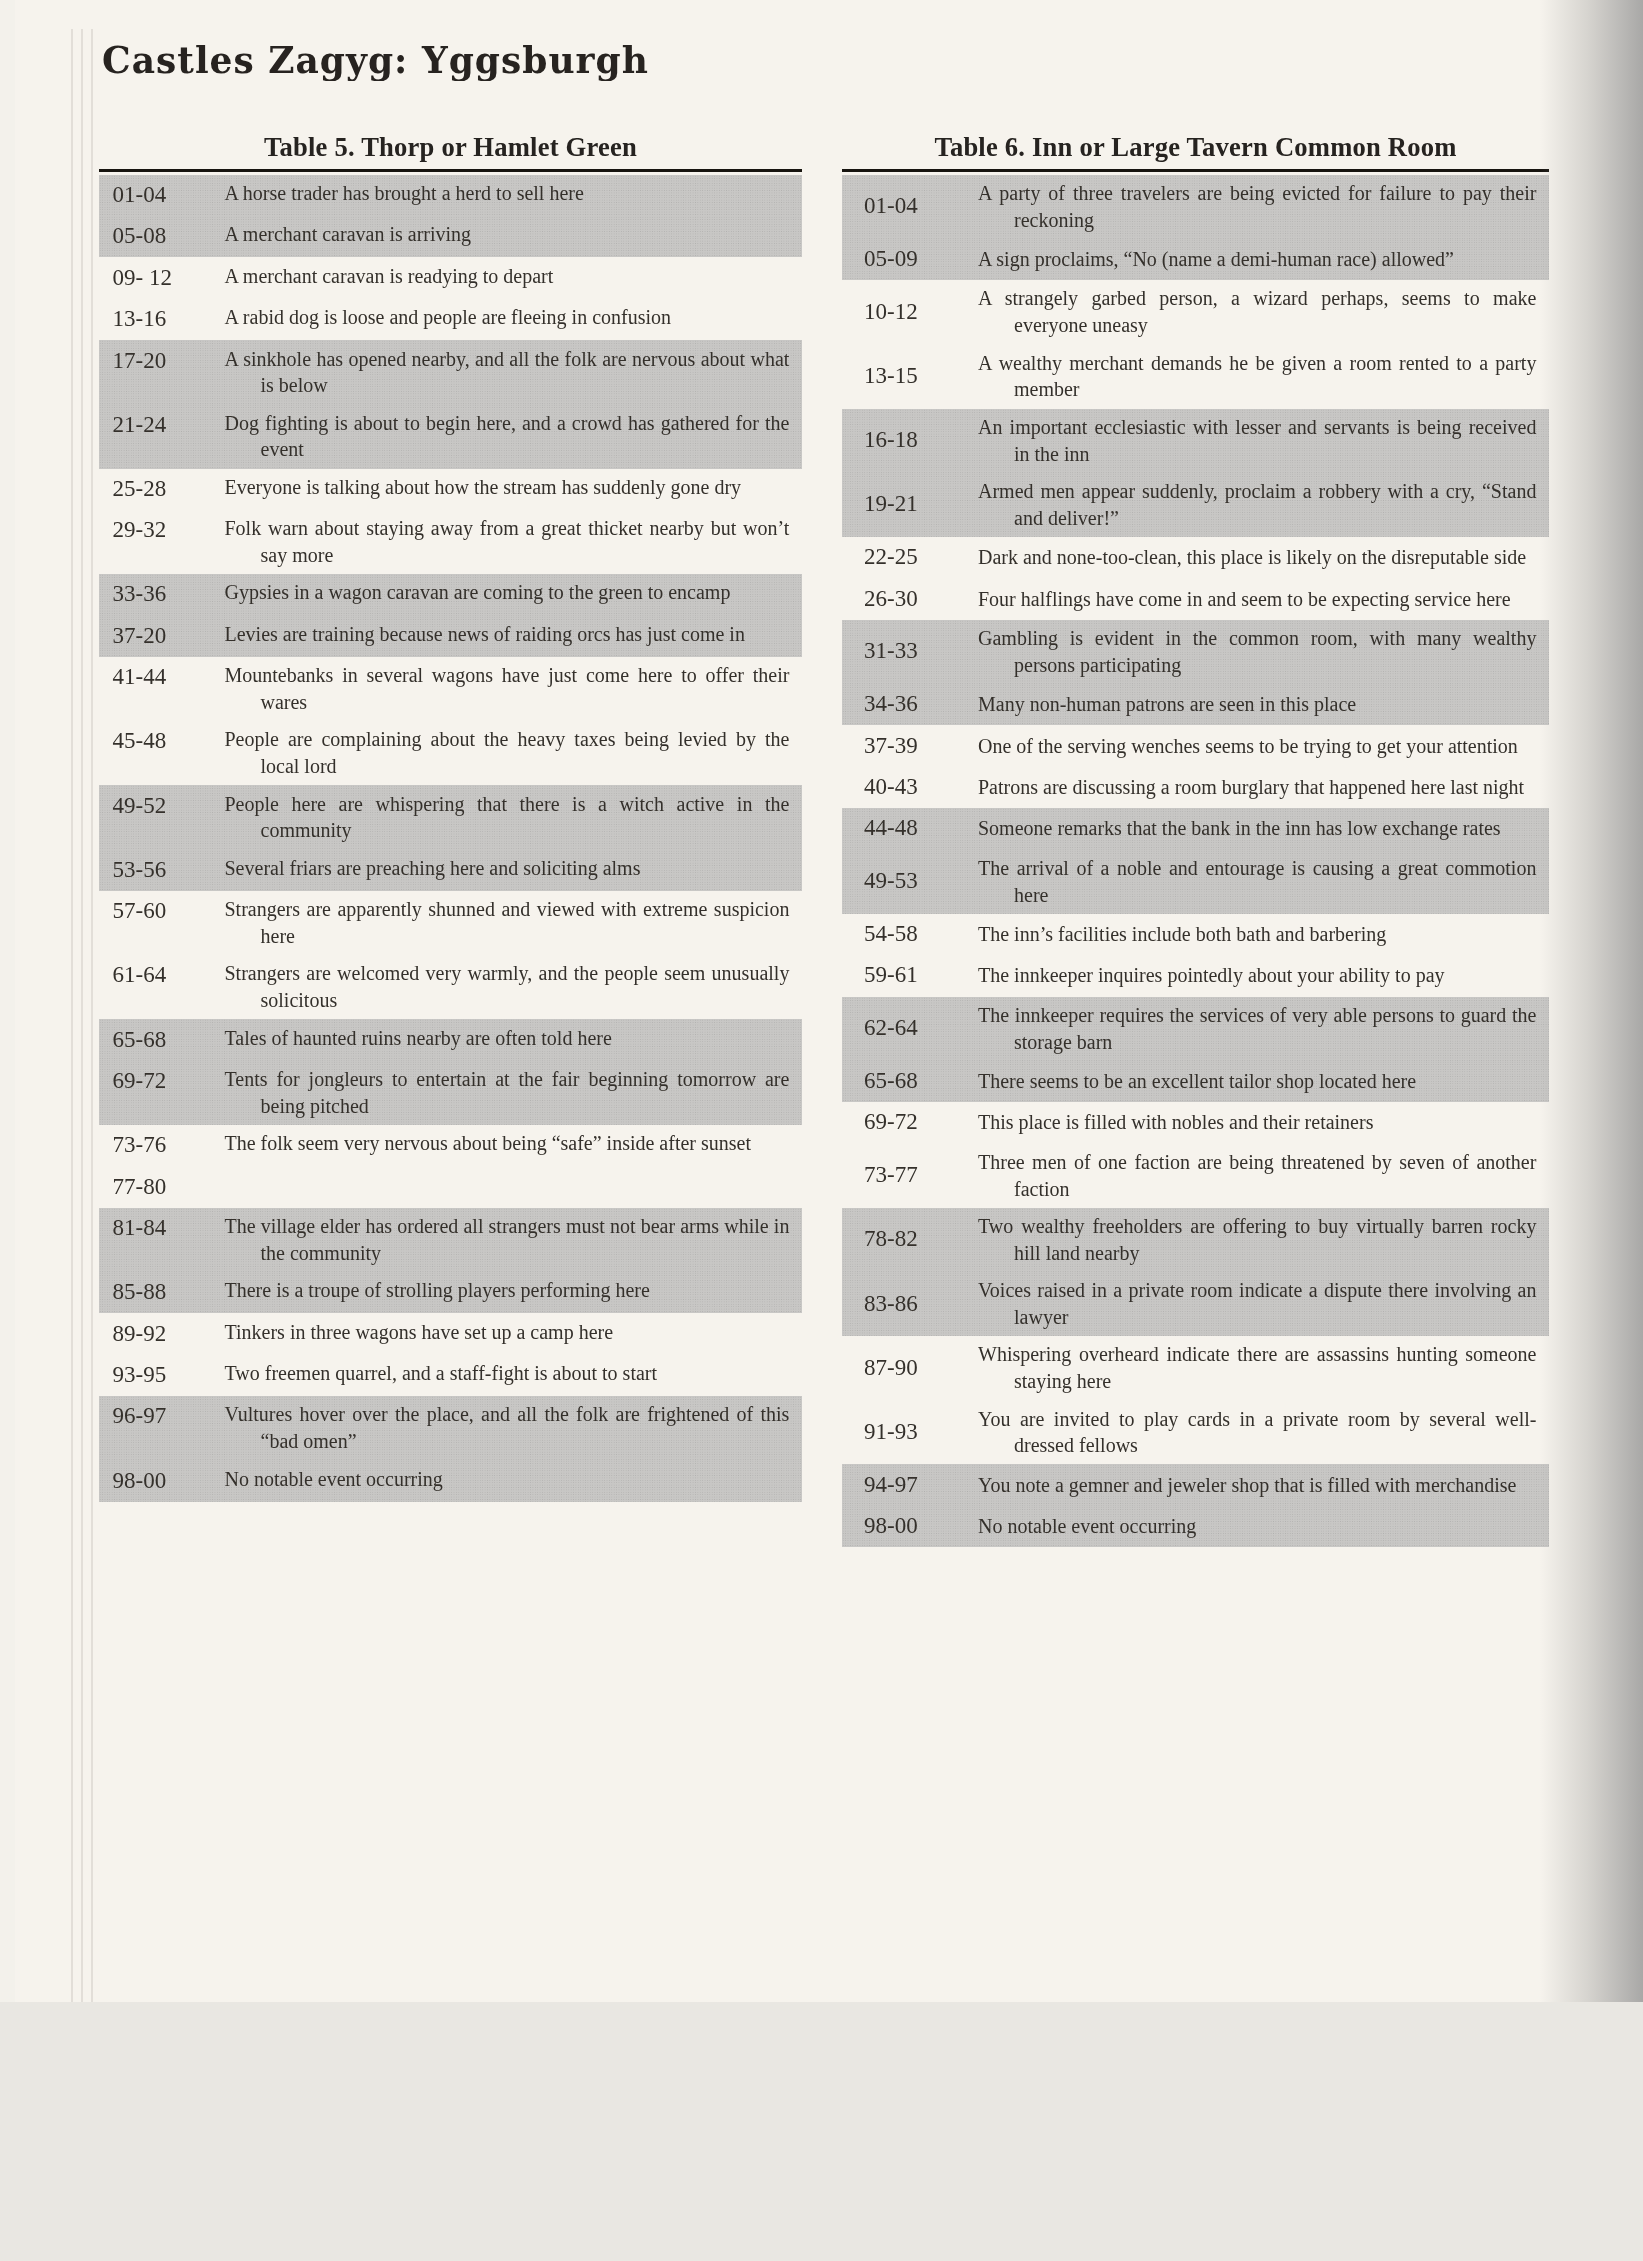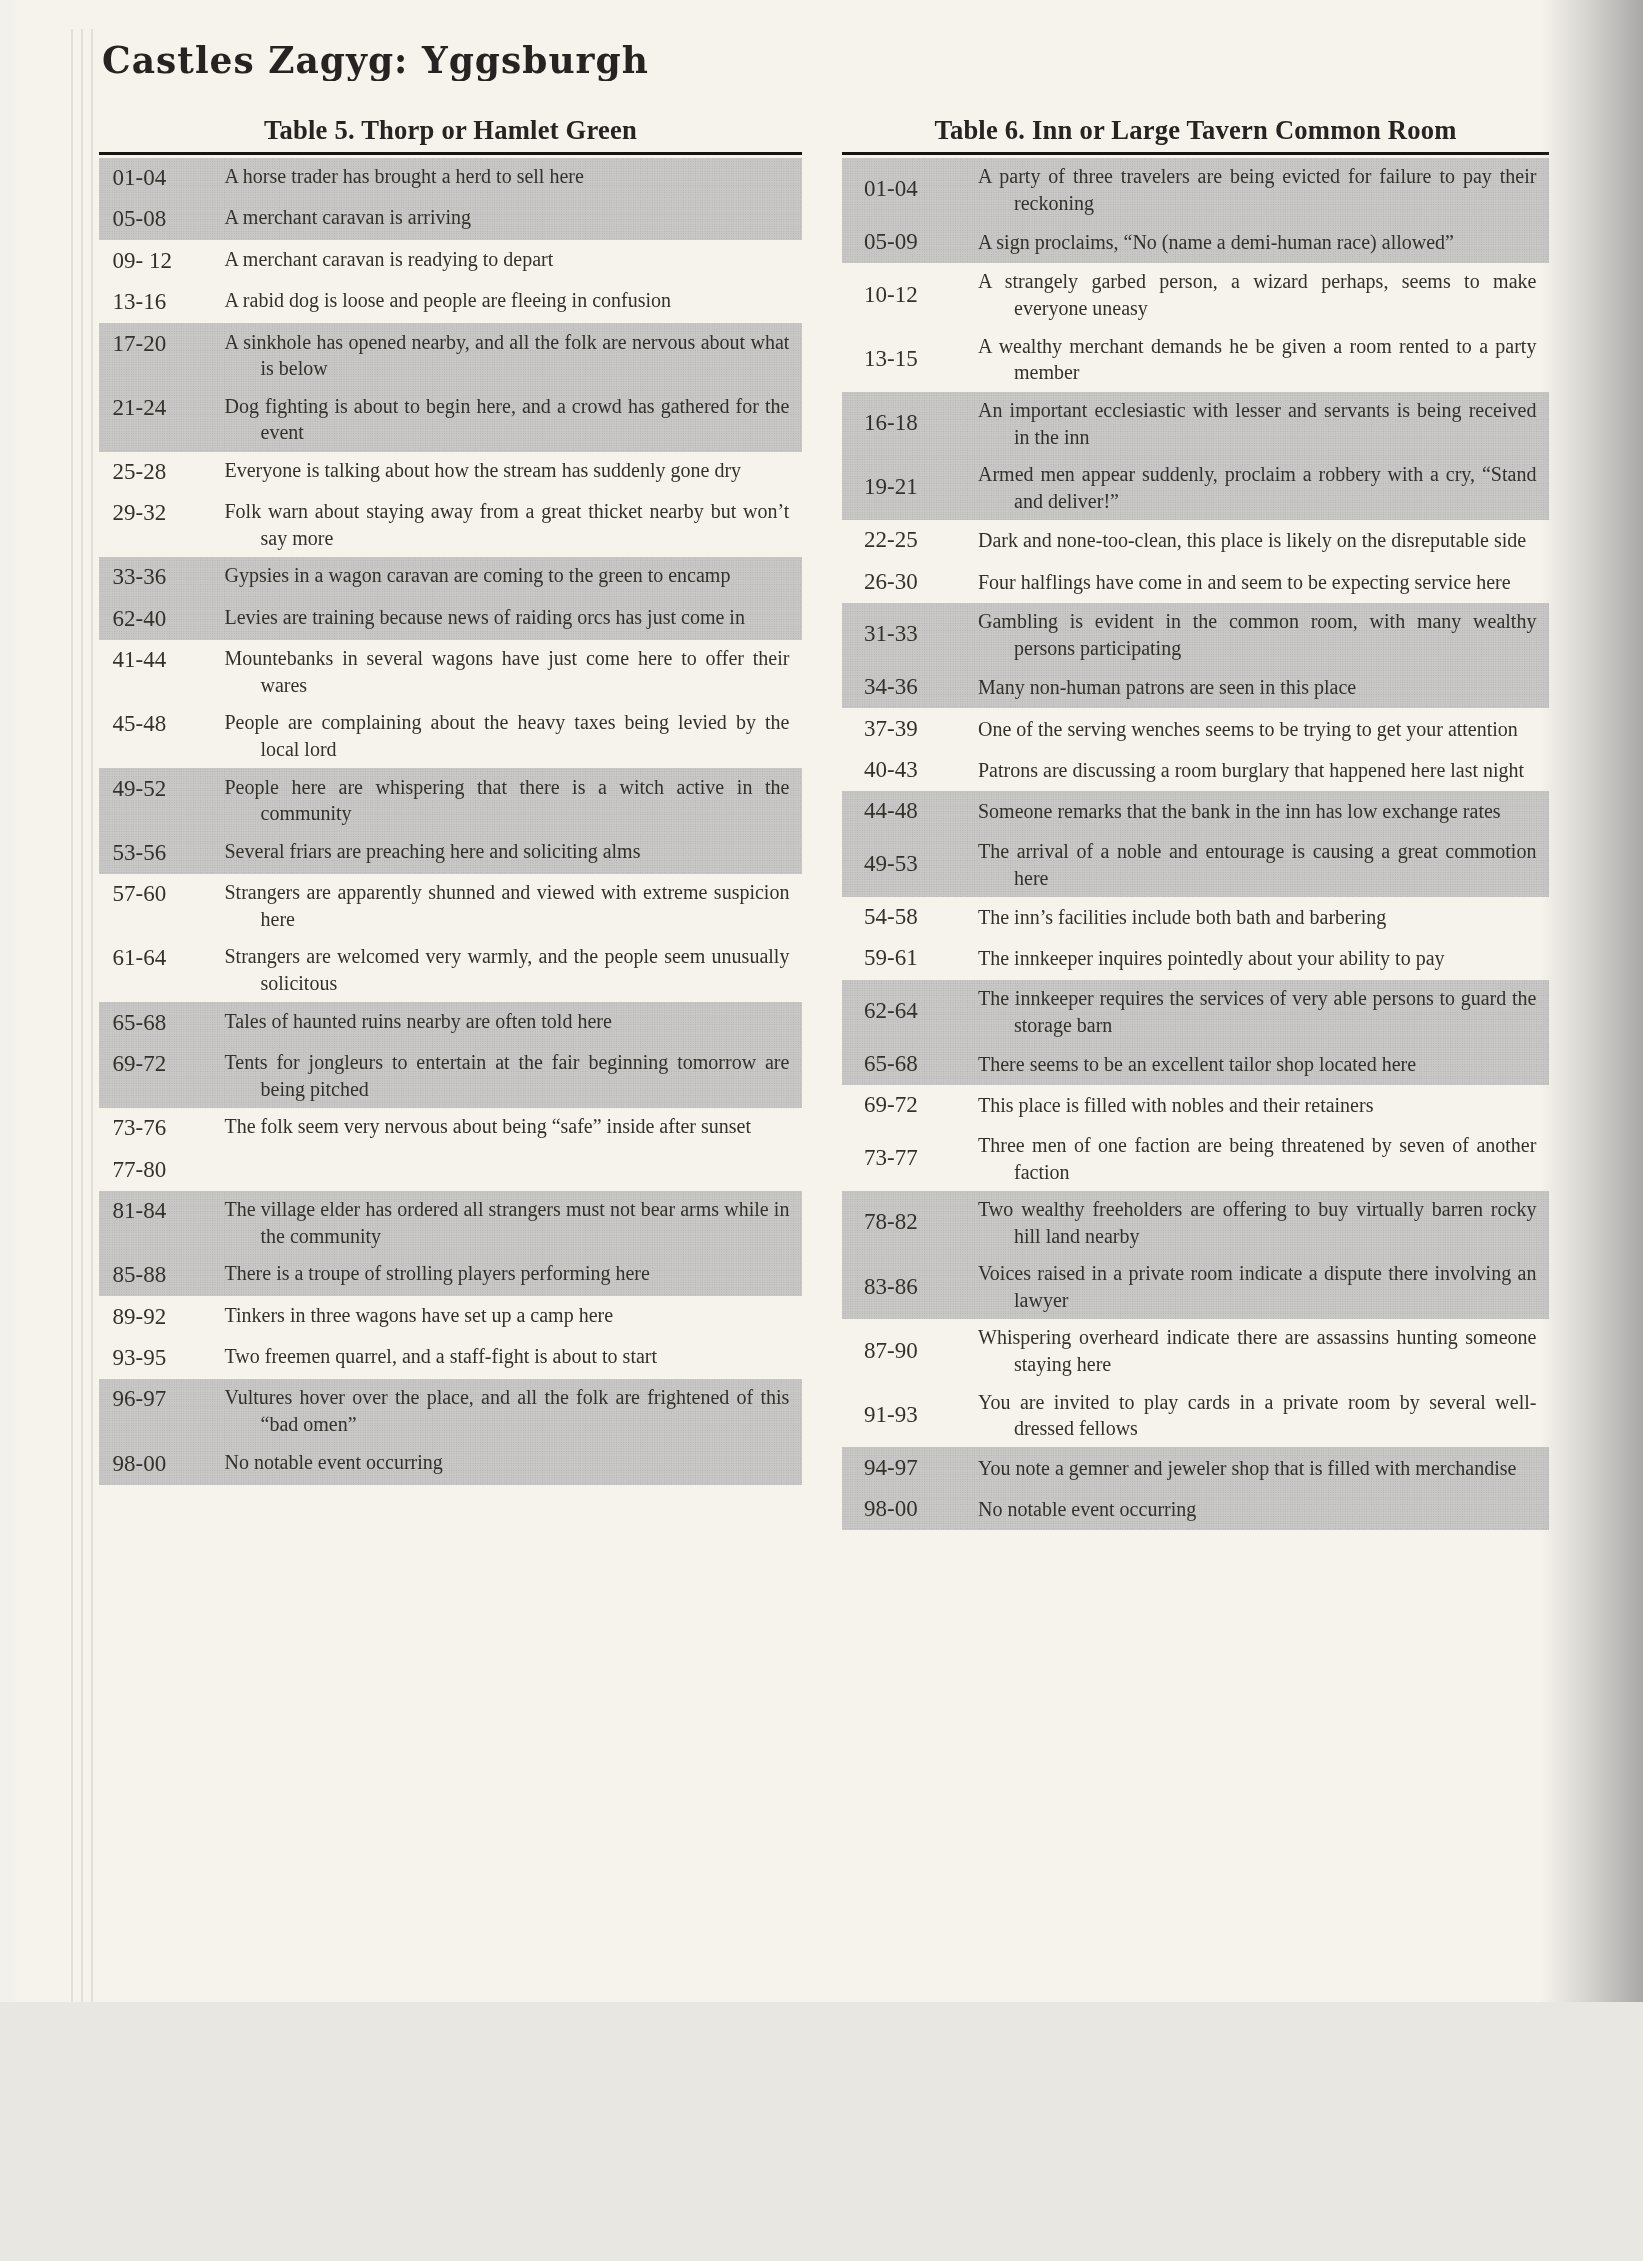--- a/index.html
+++ b/index.html
@@ -57,21 +57,21 @@
   .page-header {
     position: absolute; left: 102px; top: 38px;
     font-family: "DejaVu Serif", serif;
     font-weight: 700;
     font-size: 36px;
     letter-spacing: 1px;
     color: #272320;
     transform: scaleY(1.04);
   }
   
-  .table-col { position: absolute; top: 115px; }
+  .table-col { position: absolute; top: 132px; }
   .t5 { left: 99px;  width: 703px; }
   .t6 { left: 842px; width: 707px; }
   .table-title {
     margin: 0 0 5.8px 0;
     text-align: center;
     font-size: 26.6px;
     font-weight: 700;
     color: #262320;
     letter-spacing: 0.2px;
   }
@@ -167,21 +167,21 @@
         </div>
         <div class="row">
           <div class="dice">29-32</div>
           <div class="desc">Folk warn about staying away from a great thicket nearby but won’t say more</div>
         </div>
         <div class="row shaded">
           <div class="dice">33-36</div>
           <div class="desc">Gypsies in a wagon caravan are coming to the green to encamp</div>
         </div>
         <div class="row shaded">
-          <div class="dice">62-40</div>
+          <div class="dice">37-20</div>
           <div class="desc">Levies are training because news of raiding orcs has just come in</div>
         </div>
         <div class="row">
           <div class="dice">41-44</div>
           <div class="desc">Mountebanks in several wagons have just come here to offer their wares</div>
         </div>
         <div class="row">
           <div class="dice">45-48</div>
           <div class="desc">People are complaining about the heavy taxes being levied by the local lord</div>
         </div>

